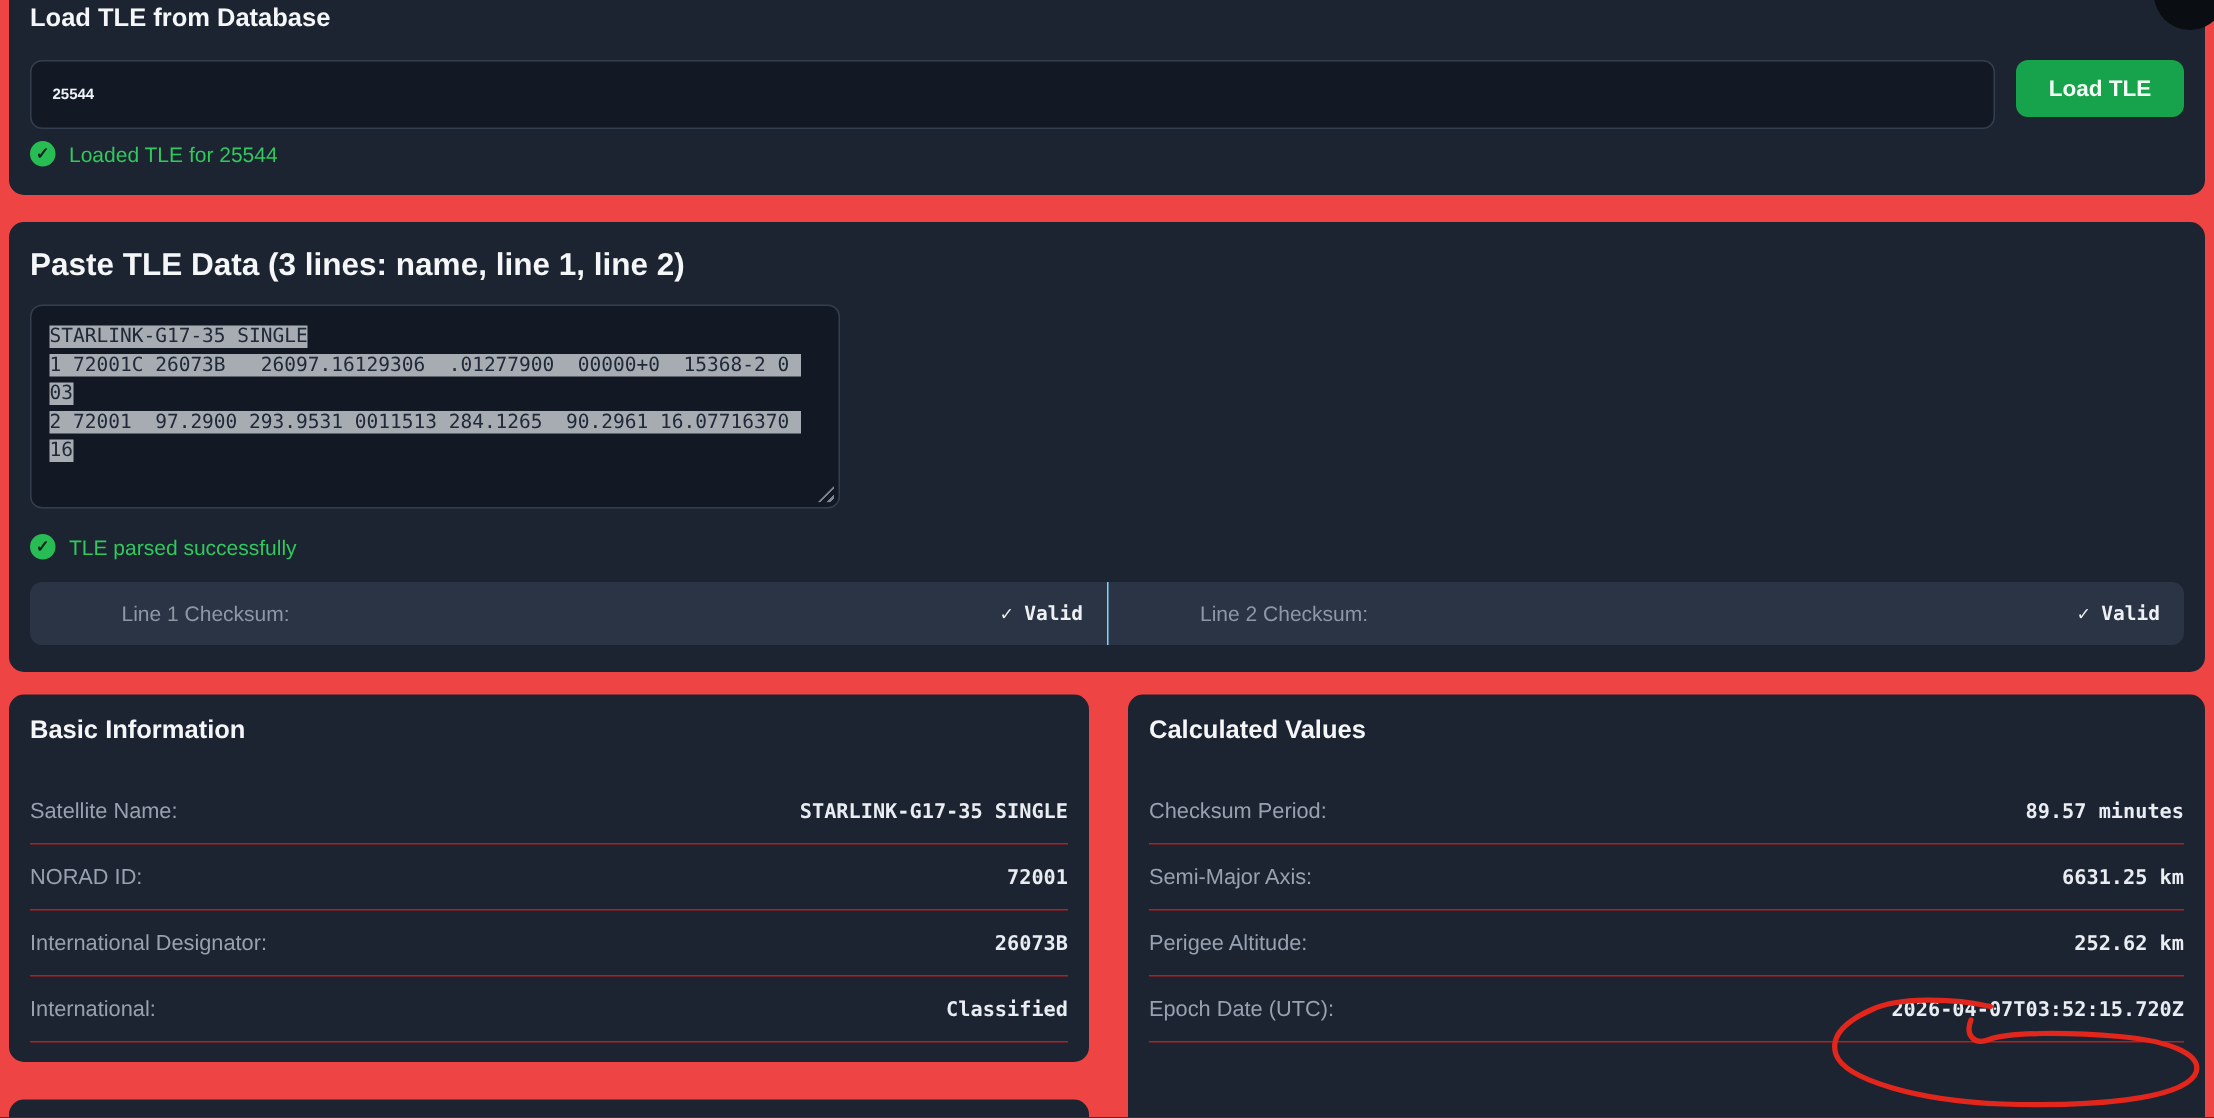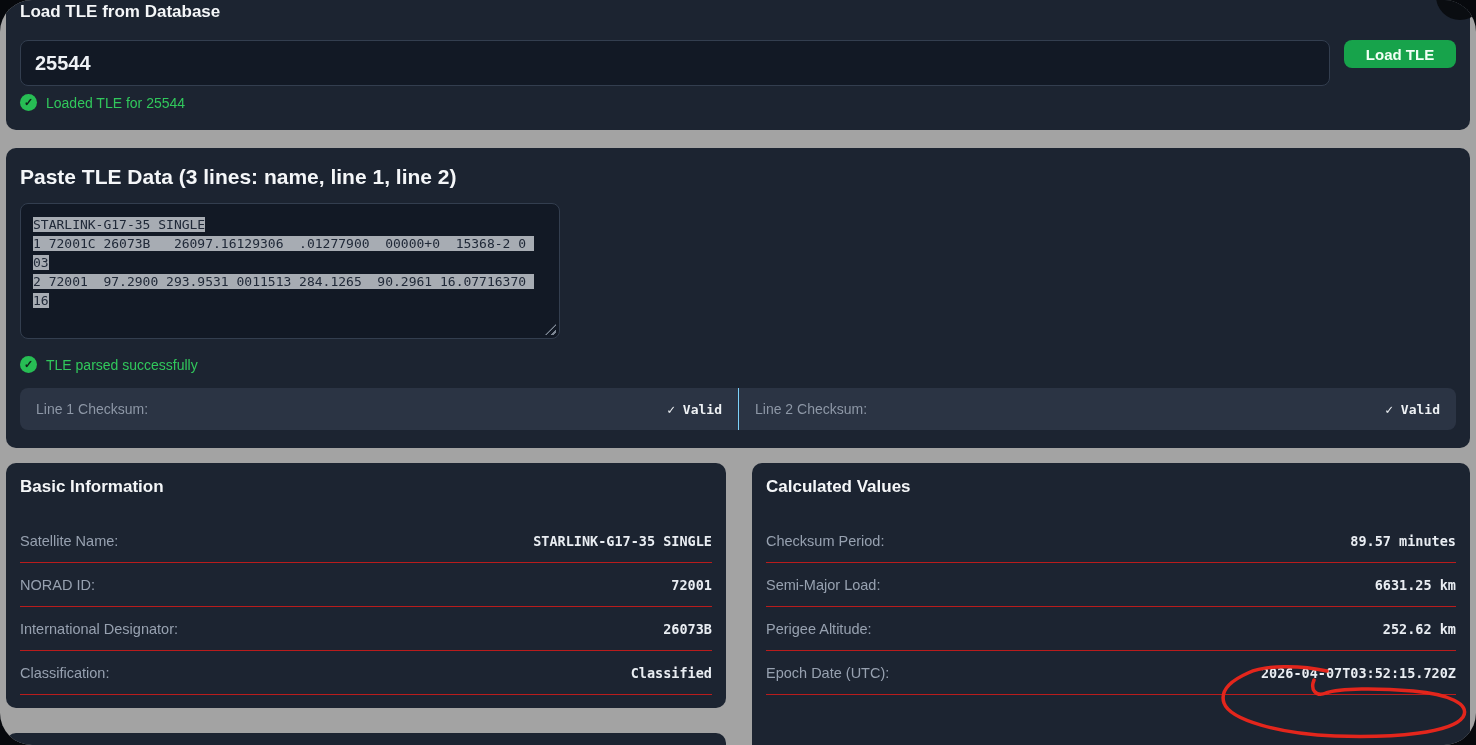--- a/index.html
+++ b/index.html
@@ -1,39 +1,38 @@
 <!DOCTYPE html>
 <html><head>
 <meta charset="utf-8">
 <style>
   * { margin:0; padding:0; box-sizing:border-box; }
   html,body { background:#07090d; }
   body { font-family:"Liberation Sans", sans-serif; }
   #viewport {
     position:relative; width:1476px; height:745px; overflow:hidden;
-    background:#a3a3a3;
-    border-radius:32px;
+    background:#ef4444;
   }
   .card {
     position:absolute; background:#1c2431; border-radius:10px;
   }
   .card-title { color:#f4f6f8; font-weight:bold; font-size:17px; }
   .card-title.small { font-size:21px; }
 
   
   #card-load { left:6px; top:-22px; width:1464px; height:152px; }
   #card-load .card-title { position:absolute; left:14px; top:24px; }
   #norad-input {
     position:absolute; left:14px; top:62px; width:1310px; height:46px;
     background:#121925; border:1px solid #333e4f; border-radius:8px;
-    color:#eef1f5; font-size:20px; font-weight:600; padding:0 14px;
+    color:#eef1f5; font-size:10px; font-weight:600; padding:0 14px;
     font-family:"Liberation Sans", sans-serif; outline:none;
   }
   #load-btn {
-    position:absolute; left:1338px; top:62px; width:112px; height:28px;
+    position:absolute; left:1338px; top:62px; width:112px; height:38px;
     background:#17a34b; border:none; border-radius:8px;
     color:#f2fff5; font-size:15px; font-weight:bold; cursor:pointer;
     font-family:"Liberation Sans", sans-serif;
   }
   .status-row {
     position:absolute; display:flex; align-items:center; gap:9px;
     color:#31c85c; font-size:14px;
   }
   .check-circle {
     width:17px; height:17px; border-radius:50%; background:#27bd54;
@@ -65,21 +64,21 @@
   #card-paste .status-row { left:14px; top:208px; }
   #checksum-bar {
     position:absolute; left:14px; top:240px; width:1436px; height:42px;
     background:#2b3444; border-radius:8px; display:flex; align-items:stretch;
   }
   .checksum-half {
     flex:1 1 50%; display:flex; align-items:center; justify-content:space-between;
     padding:0 16px;
   }
   .checksum-half + .checksum-half { border-left:1px solid #7dd3fc; }
-  .checksum-label { color:#8d97a6; font-size:14px; }
+  .checksum-label { color:#8d97a6; font-size:14px;margin-left:45px; }
   .checksum-value {
     color:#eef1f4; font-family:"DejaVu Sans Mono", monospace;
     font-size:13px; font-weight:bold;
   }
 
   
   #card-basic { left:6px; top:463px; width:720px; height:245px; }
   #card-calc  { left:752px; top:463px; width:718px; height:300px; }
   #card-next  { left:6px; top:733px; width:720px; height:60px; }
   .info-title { position:absolute; left:14px; top:14px; }
@@ -152,35 +151,35 @@
       </div>
       <div class="info-row">
         <span class="info-label">NORAD ID:</span>
         <span class="info-value">72001</span>
       </div>
       <div class="info-row">
         <span class="info-label">International Designator:</span>
         <span class="info-value">26073B</span>
       </div>
       <div class="info-row">
-        <span class="info-label">Classification:</span>
+        <span class="info-label">International:</span>
         <span class="info-value">Classified</span>
       </div>
     </div>
   </section>
 
   <section class="card" id="card-calc">
     <h2 class="card-title info-title">Calculated Values</h2>
     <div class="info-rows">
       <div class="info-row">
         <span class="info-label">Checksum Period:</span>
         <span class="info-value">89.57 minutes</span>
       </div>
       <div class="info-row">
-        <span class="info-label">Semi-Major Load:</span>
+        <span class="info-label">Semi-Major Axis:</span>
         <span class="info-value">6631.25 km</span>
       </div>
       <div class="info-row">
         <span class="info-label">Perigee Altitude:</span>
         <span class="info-value">252.62 km</span>
       </div>
       <div class="info-row">
         <span class="info-label">Epoch Date (UTC):</span>
         <span class="info-value">2026-04-07T03:52:15.720Z</span>
       </div>

